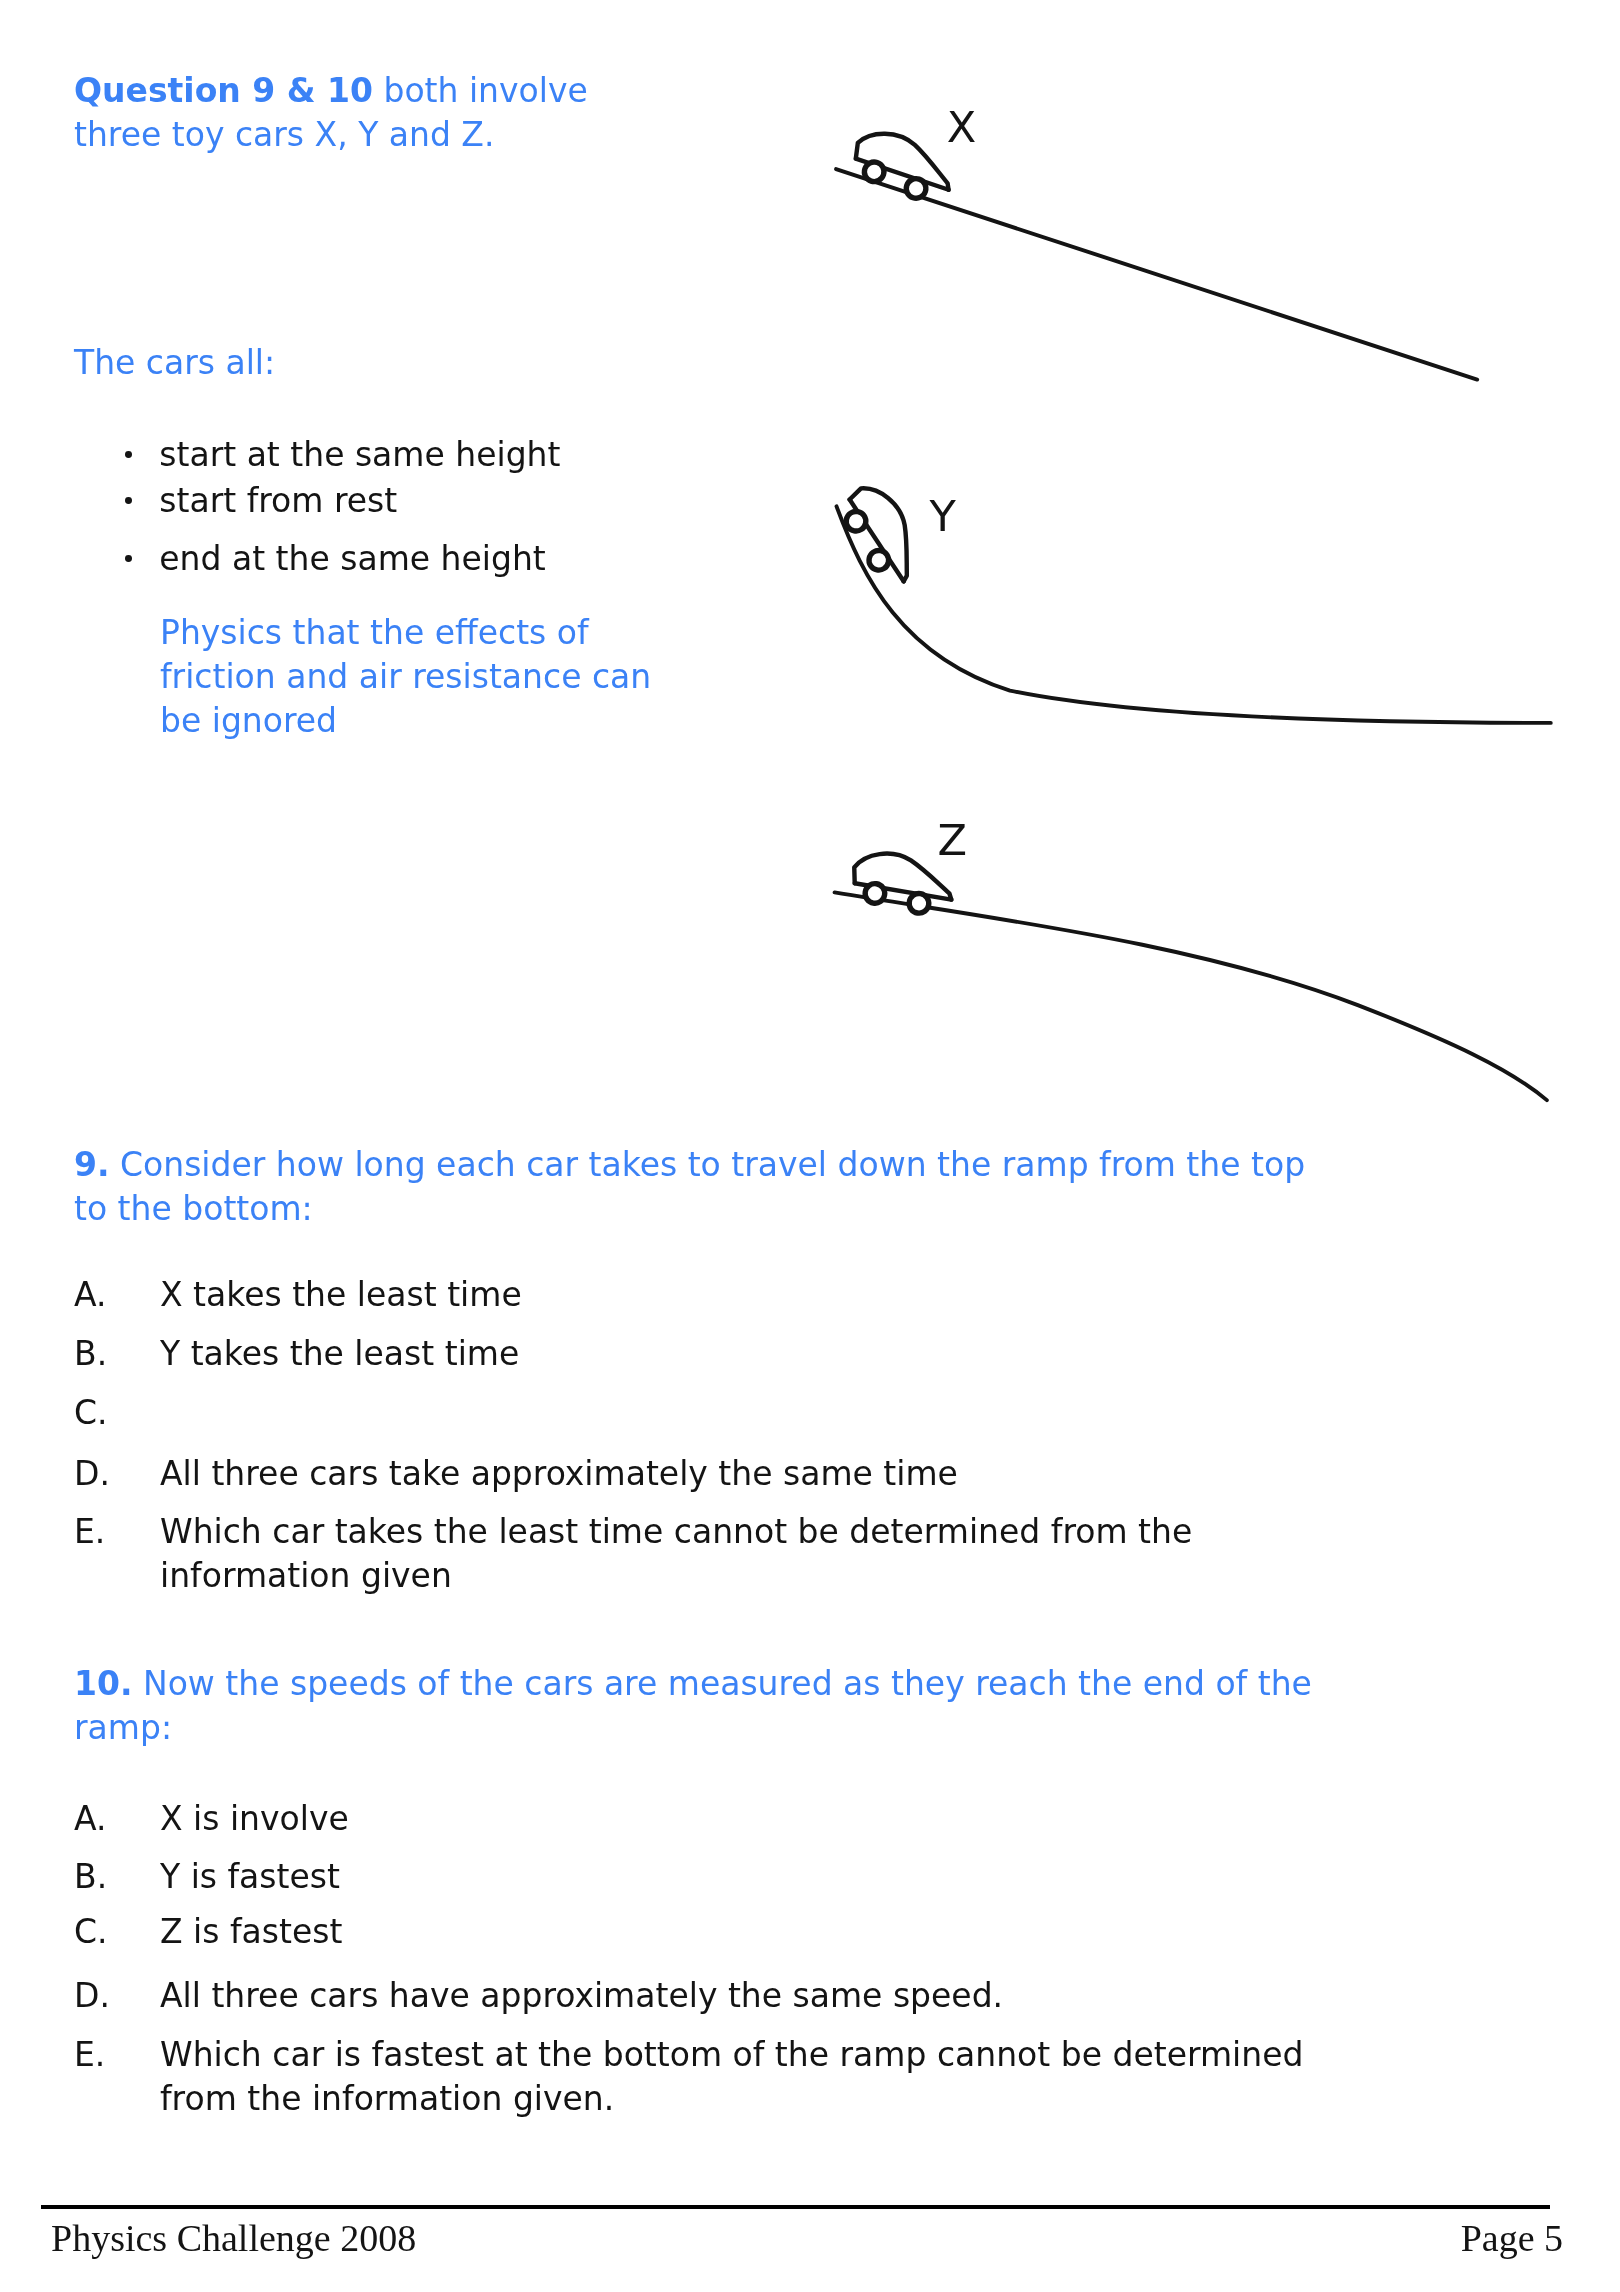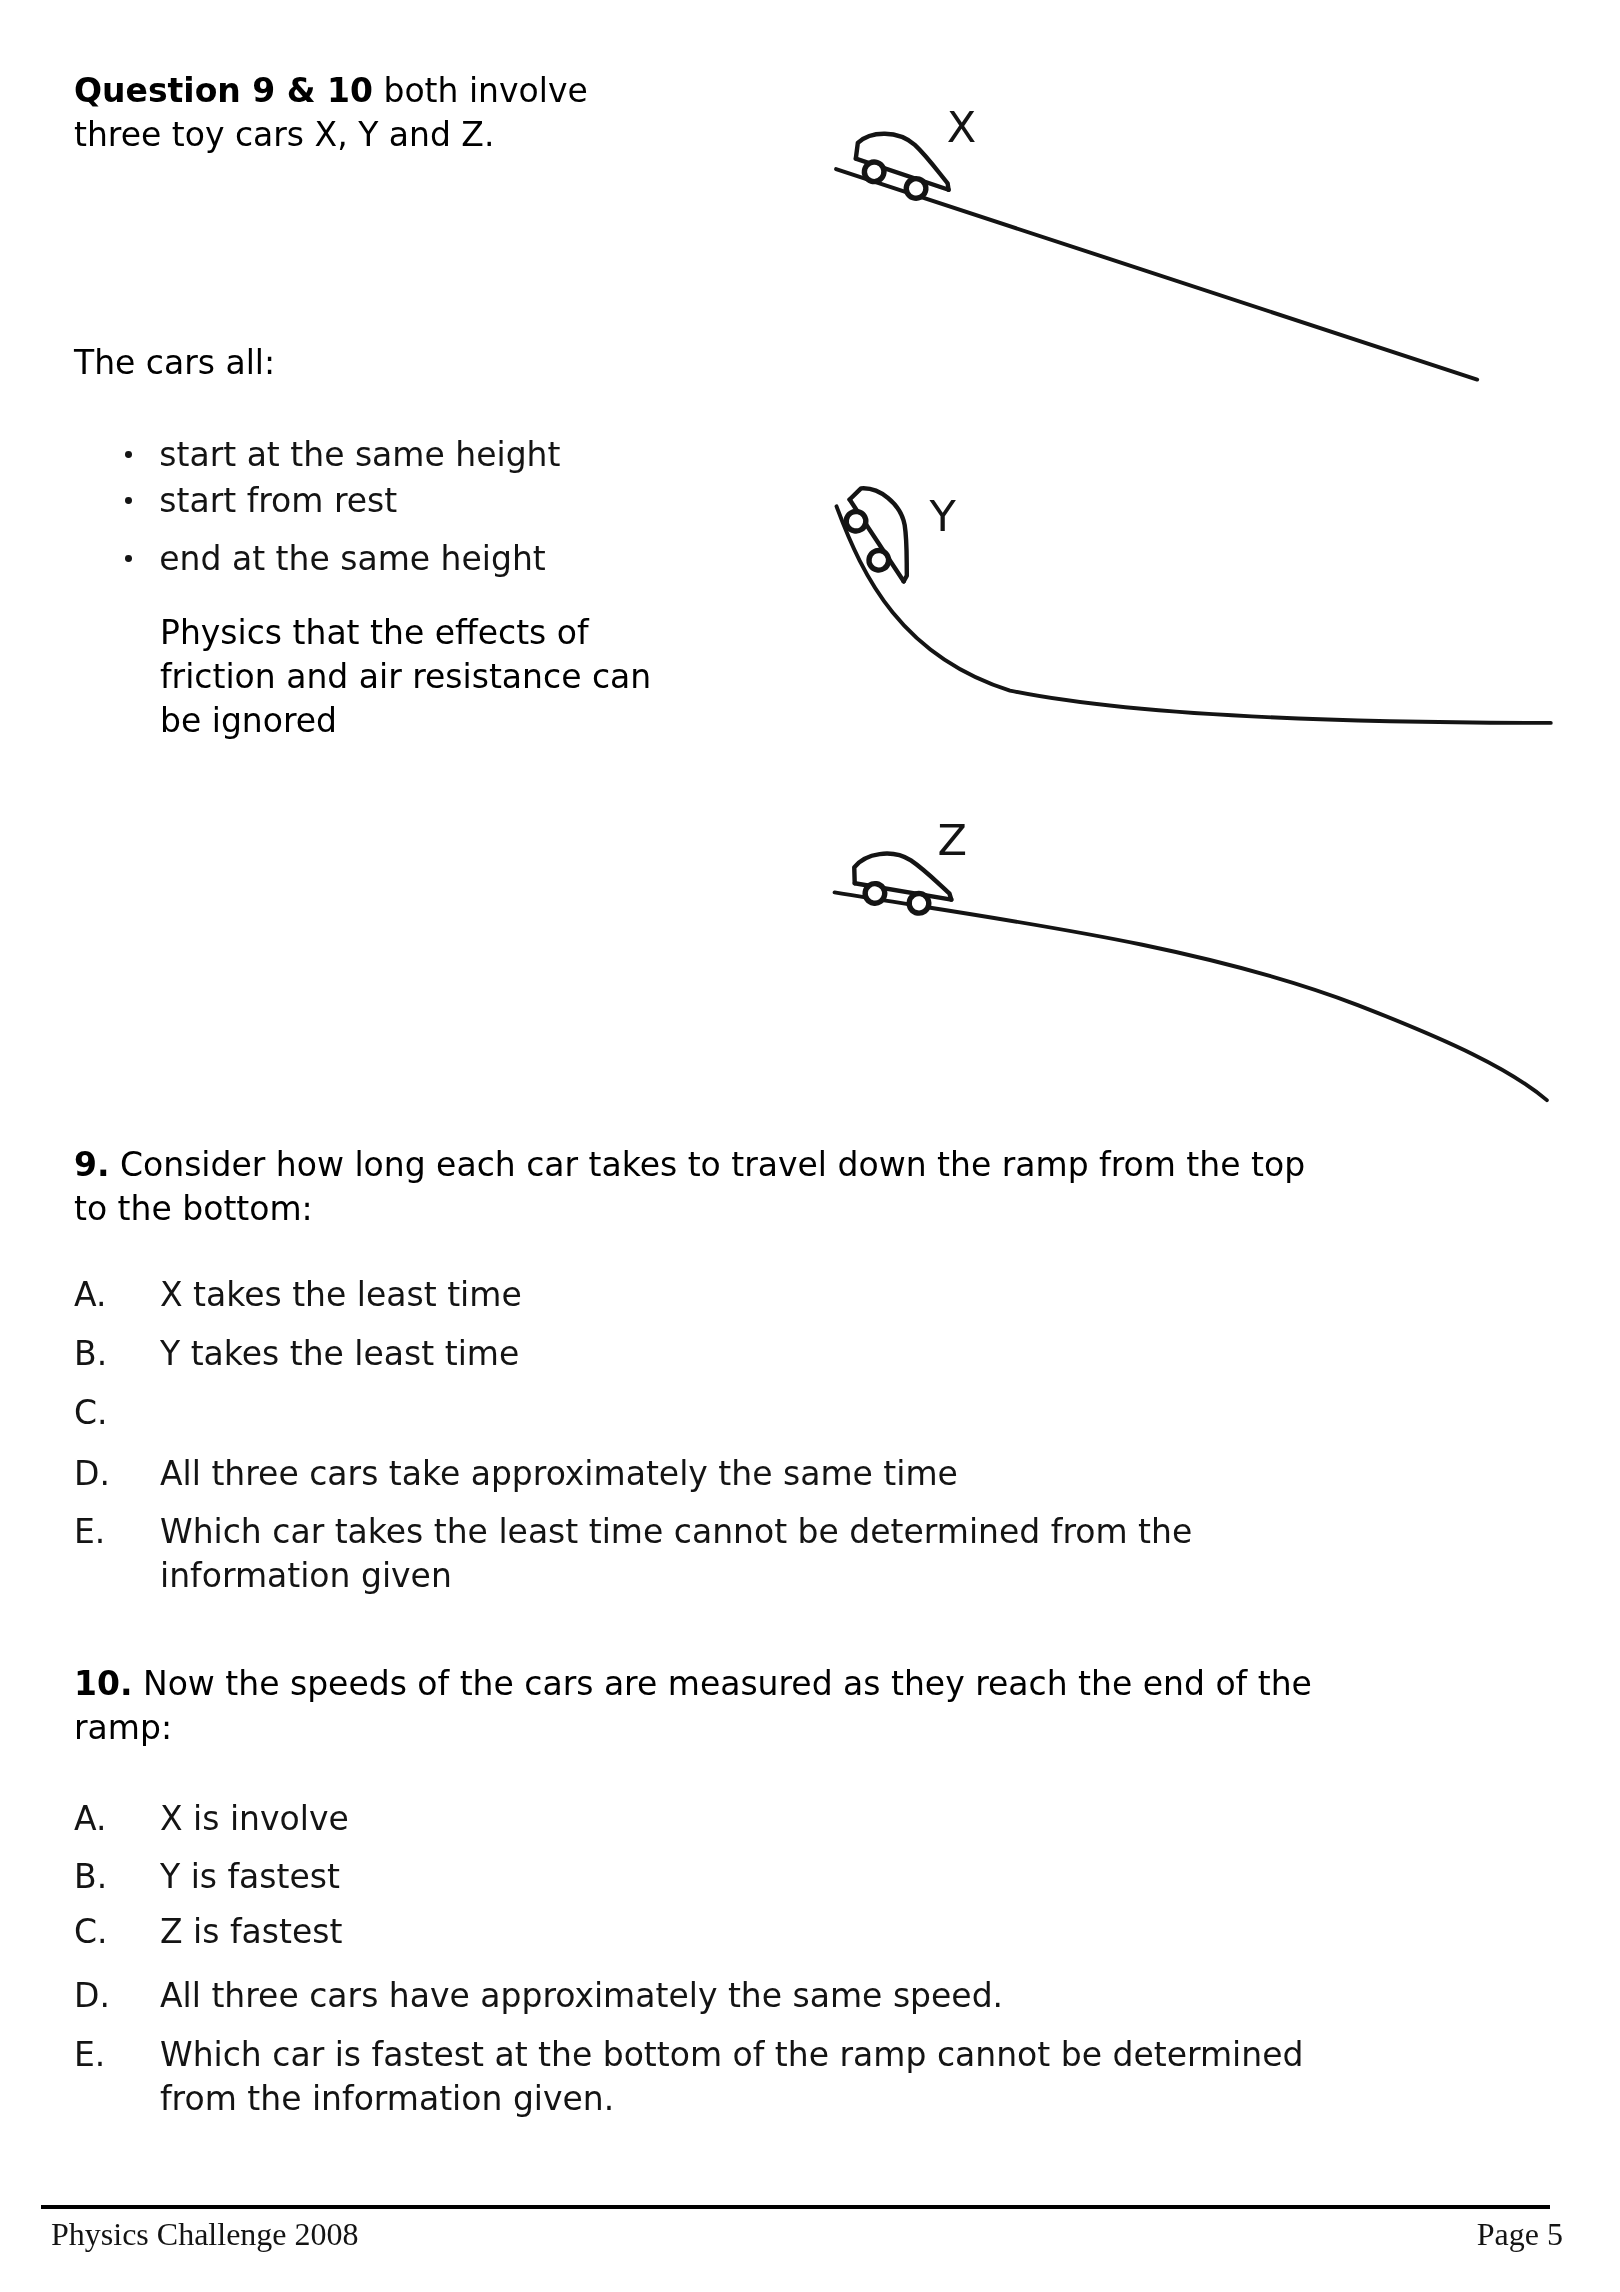--- a/index.html
+++ b/index.html
@@ -1,33 +1,33 @@
 <!DOCTYPE html>
 <html><head>
 <meta charset="utf-8">
 <style>
   html,body{margin:0;padding:0;background:#888;}
   .page{position:relative;width:1620px;height:2293px;background:#ffffff;
         font-family:"DejaVu Sans","Liberation Sans",sans-serif;color:#141414;overflow:hidden;}
-  .txt{position:absolute;left:74px;font-size:33px;line-height:44px;color:#000000;}
+  .txt{position:absolute;left:74px;font-size:33px;line-height:44px;color:#3b82f6;}
   .pre{white-space:pre;}
   .b{font-weight:bold;}
   .bullet-row{position:absolute;left:125px;font-size:33px;line-height:45px;display:flex;align-items:baseline;}
   .dot{width:6.9px;height:6.9px;border-radius:50%;background:#141414;margin-right:27.4px;align-self:center;flex:0 0 auto;}
   .opt{position:absolute;left:74px;font-size:33px;line-height:44px;display:flex;}
   .opt .letter{flex:0 0 86px;}
   .opt .otext{white-space:pre;}
   .dia{position:absolute;}
   .dia path, .dia circle{stroke:#141414;fill:none;stroke-linecap:round;stroke-linejoin:round;}
   .dia .ramp{stroke-width:4px;}
   .dia .car-line{stroke-width:4.5px;}
   .dia .wheel{stroke-width:5.5px;fill:#ffffff;}
   .dia text{fill:#141414;font-family:"DejaVu Sans","Liberation Sans",sans-serif;font-size:44px;}
   .footer-rule{position:absolute;left:41px;top:2205px;width:1509px;height:3.9px;background:#000;}
-  .footer-text{position:absolute;top:2216px;font-family:"Liberation Serif","DejaVu Serif",serif;font-size:32px;color:#141414;}
+  .footer-text{position:absolute;top:2216px;font-family:"Liberation Serif","DejaVu Serif",serif;font-size:38px;color:#141414;}
 </style>
 </head>
 <body>
 
 <div class="page">
 
   <div class="txt" style="top:69px">
     <span class="b">Question 9 &amp; 10</span><span class="pre"> both involve
 three toy cars X, Y and Z.</span>
   </div>

